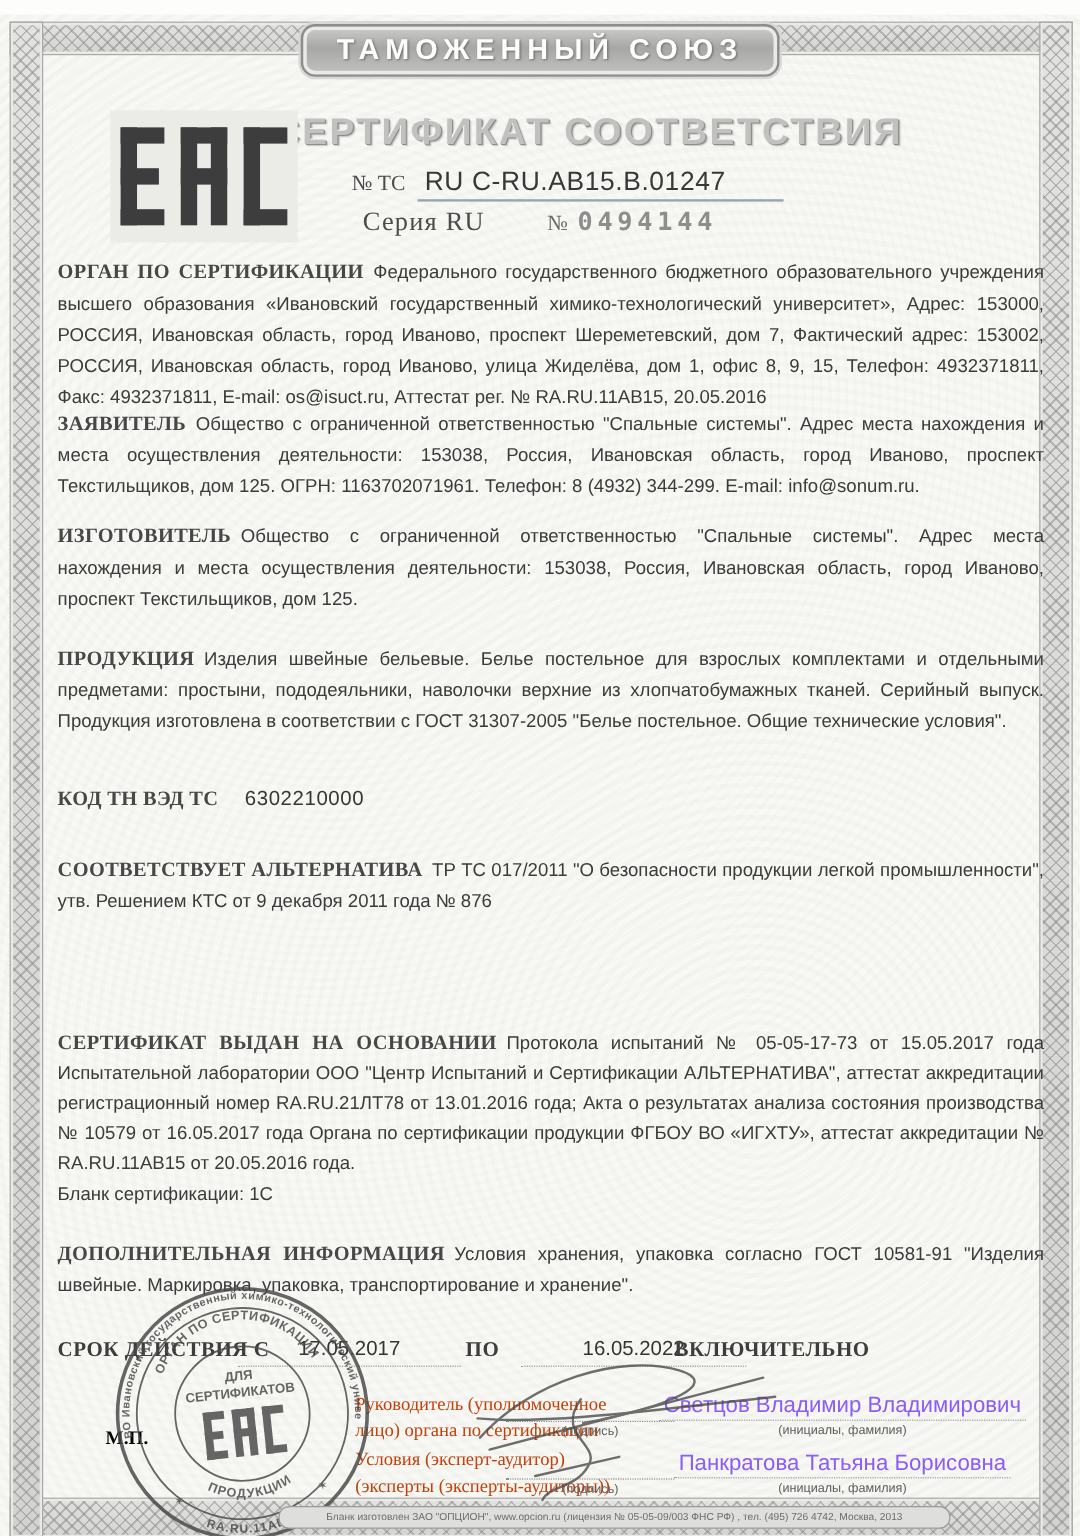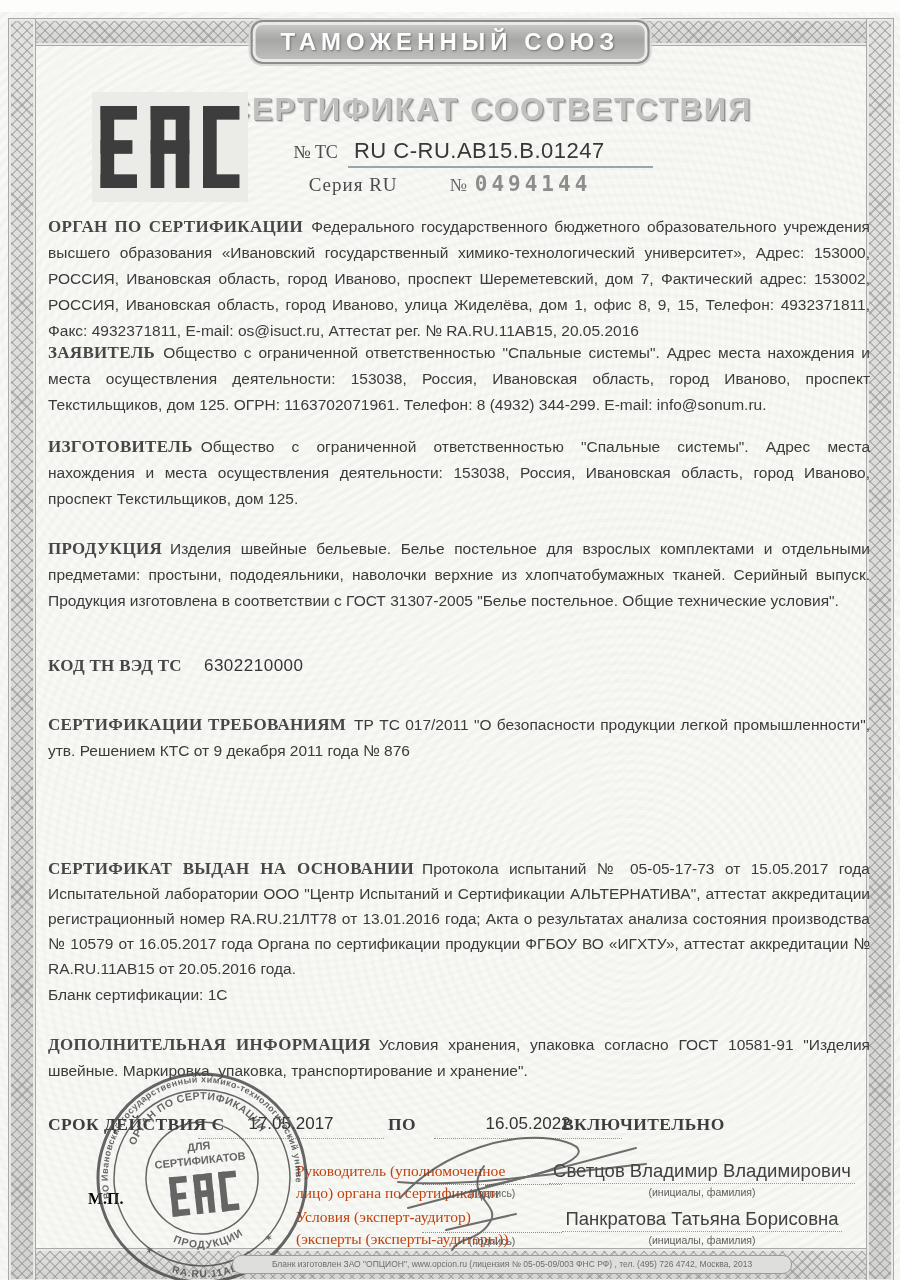--- a/index.html
+++ b/index.html
@@ -33,21 +33,21 @@
   .doc-title{position:absolute;top:80px;left:120px;right:40px;text-align:center;z-index:1;
         font-weight:bold;font-size:31px;letter-spacing:2px;color:#c1c1c0;
         text-shadow:-1px -1px 0 #f3f3f2, 1px 1px 0 #8d8d8c, 2px 2px 1px #c6c6c5;white-space:nowrap;}
   .cert-no-line{position:absolute;top:126px;left:0;right:0;display:flex;justify-content:center;
         align-items:baseline;gap:10px;padding-left:46px;}
   .cert-no-label{font-family:"Liberation Serif",serif;font-size:18px;color:#4c4c4c;}
   .cert-no{font-size:22px;letter-spacing:.5px;color:#383838;
         border-bottom:2px solid #93a7ad;padding:0 48px 2px 6px;}
   .series-line{position:absolute;top:160px;left:0;right:0;display:flex;justify-content:center;
         align-items:baseline;gap:52px;}
-  .series-label{font-family:"Liberation Serif",serif;font-size:19px;color:#4c4c4c;letter-spacing:1px;}
+  .series-label{font-family:"Liberation Serif",serif;font-size:22px;color:#4c4c4c;letter-spacing:1px;}
   .series-group{display:flex;align-items:baseline;gap:8px;}
   .series-no-sign{font-family:"Liberation Serif",serif;font-size:18px;color:#6a6a6a;}
   .series-number{font-family:"DejaVu Sans Mono",monospace;font-size:21px;font-weight:bold;
         letter-spacing:4px;color:#8d8d8c;}
   
   .para{position:absolute;left:48px;width:822px;font-size:15.5px;line-height:26px;
         text-align:justify;color:#3b3b3b;z-index:1;}
   .plabel{font-family:"Liberation Serif",serif;font-weight:bold;font-size:17px;color:#474747;
         letter-spacing:.3px;padding-right:8px;text-align:right;}
   .kod-line{position:absolute;left:48px;top:644px;display:flex;align-items:baseline;gap:14px;}
@@ -64,21 +64,21 @@
   .v-po{left:340px;}
   .v-to{left:386px;width:188px;}
   .v-suffix{left:514px;}
   
   .sig-role{position:absolute;left:296px;width:240px;font-family:"Liberation Serif",serif;
         font-size:15.5px;line-height:22px;color:#c2410c;z-index:1;}
   .sign-col{position:absolute;left:422px;width:140px;border-top:1px dotted #8d8d8d;
         text-align:center;z-index:1;}
   .sig-caption{font-size:10.5px;color:#5e5e5e;line-height:16px;}
   .name-col{position:absolute;left:540px;width:324px;text-align:center;z-index:1;}
-  .sig-name{font-size:18.5px;color:#404040;border-bottom:1px dotted #9a9a9a;
+  .sig-name{font-size:18.5px;color:#8b5cf6;border-bottom:1px dotted #9a9a9a;
         display:inline-block;padding:0 4px 1px 4px;white-space:nowrap;}
   .mp-label{position:absolute;left:88px;top:1178px;font-family:"Liberation Serif",serif;
         font-weight:bold;font-size:16px;color:#000000;z-index:1;}
   .stamp{position:absolute;left:82px;top:1046px;z-index:5;opacity:.84;transform:rotate(-6deg);}
   .sig-svg{position:absolute;z-index:4;}
   
   .fine-print{position:absolute;left:232px;top:1243px;width:558px;height:17px;z-index:6;
         border:1px solid #9b9b99;border-radius:9px;background:#dededc;
         font-size:8.5px;line-height:17px;text-align:center;color:#6d6d6b;
         white-space:nowrap;overflow:hidden;}
@@ -144,21 +144,21 @@
   <p class="para" style="top:508px">
     <span class="plabel">ПРОДУКЦИЯ</span><span>Изделия швейные бельевые. Белье постельное для взрослых комплектами и отдельными предметами: простыни, пододеяльники, наволочки верхние из хлопчатобумажных тканей. Серийный выпуск. Продукция изготовлена в соответствии с ГОСТ 31307-2005 "Белье постельное. Общие технические условия".</span>
   </p>
 
   <div class="kod-line">
     <span class="plabel">КОД ТН ВЭД ТС</span>
     <span class="kod-value">6302210000</span>
   </div>
 
   <p class="para" style="top:684px">
-    <span class="plabel">СЕРТИФИКАЦИИ ТРЕБОВАНИЯМ</span><span>ТР ТС 017/2011 "О безопасности продукции легкой промышленности", утв. Решением КТС от 9 декабря 2011 года № 876</span>
+    <span class="plabel">СООТВЕТСТВУЕТ АЛЬТЕРНАТИВА</span><span>ТР ТС 017/2011 "О безопасности продукции легкой промышленности", утв. Решением КТС от 9 декабря 2011 года № 876</span>
   </p>
 
   <p class="para" style="top:828px;line-height:25px">
     <span class="plabel">СЕРТИФИКАТ ВЫДАН НА ОСНОВАНИИ</span><span>Протокола испытаний № 05-05-17-73 от 15.05.2017 года Испытательной лаборатории ООО "Центр Испытаний и Сертификации АЛЬТЕРНАТИВА", аттестат аккредитации регистрационный номер RA.RU.21ЛТ78 от 13.01.2016 года; Акта о результатах анализа состояния производства № 10579 от 16.05.2017 года Органа по сертификации продукции ФГБОУ ВО «ИГХТУ», аттестат аккредитации № RA.RU.11АВ15 от 20.05.2016 года.</span>
     <span class="scheme-line" style="display:block">Бланк сертификации: 1С</span>
   </p>
 
   <p class="para" style="top:1004px">
     <span class="plabel">ДОПОЛНИТЕЛЬНАЯ ИНФОРМАЦИЯ</span><span>Условия хранения, упаковка согласно ГОСТ 10581-91 "Изделия швейные. Маркировка, упаковка, транспортирование и хранение".</span>
   </p>

